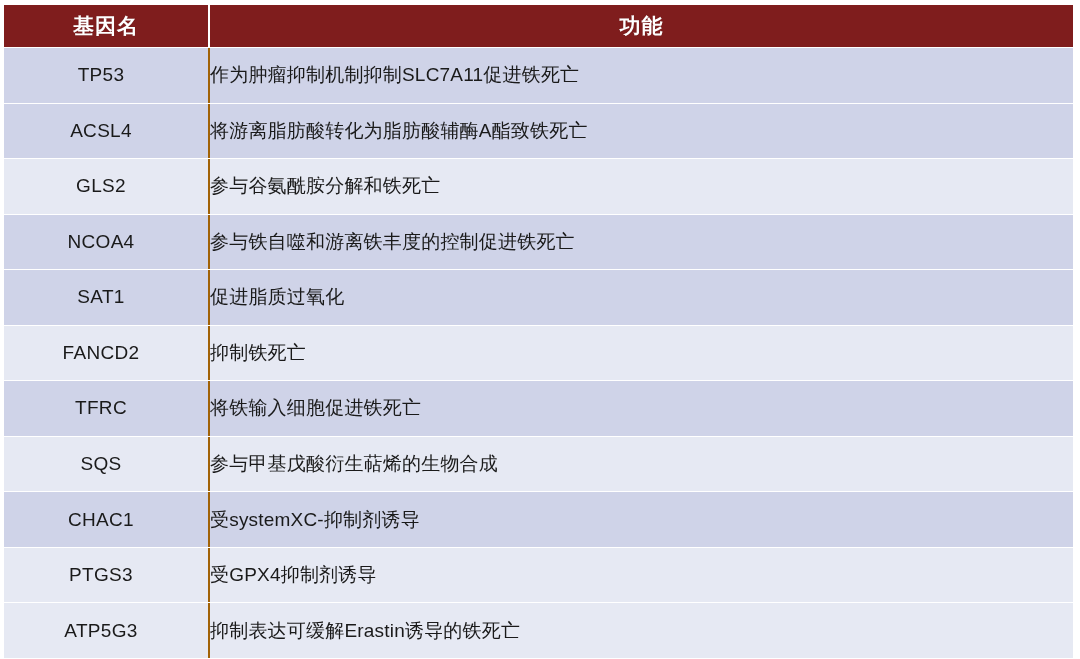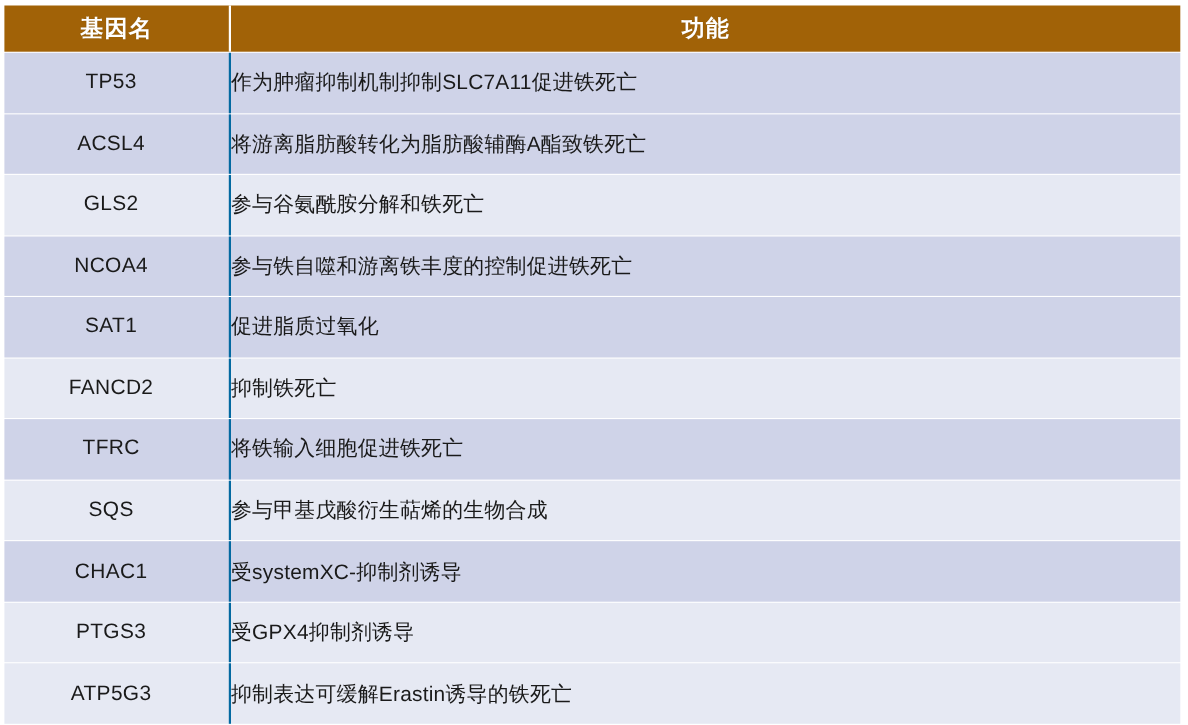--- a/index.html
+++ b/index.html
@@ -24,21 +24,21 @@
     width: 100%;
     height: 655px;
     border-collapse: separate;
     border-spacing: 0 1px;
     table-layout: fixed;
   }
   col.col-gene { width: 206px; }
   col.col-func { width: auto; }
 
   thead th {
-    background: #a16207;
+    background: #7f1d1d;
     color: #ffffff;
     font-size: 21px;
     font-weight: bold;
     height: 42px;
     padding: 0;
     letter-spacing: 1px;
     text-shadow: 0 0 1px rgba(0,0,0,0.25);
   }
   thead th.th-gene {
     text-align: center;
@@ -55,21 +55,21 @@
     font-size: 19px;
     color: #1a1a1a;
     vertical-align: middle;
   }
   tbody tr.row-dark td { background: #CFD3E8; }
   tbody tr.row-light td { background: #E6E9F3; }
 
   td.cell-gene {
     text-align: center;
     padding-right: 10px;
-    border-right: 2px solid #0369a1;
+    border-right: 2px solid #a16207;
     font-size: 19px;
     letter-spacing: 0.3px;
   }
   td.cell-func {
     text-align: left;
     font-size: 19px;
     letter-spacing: 0.2px;
   }
 </style>
 </head>

